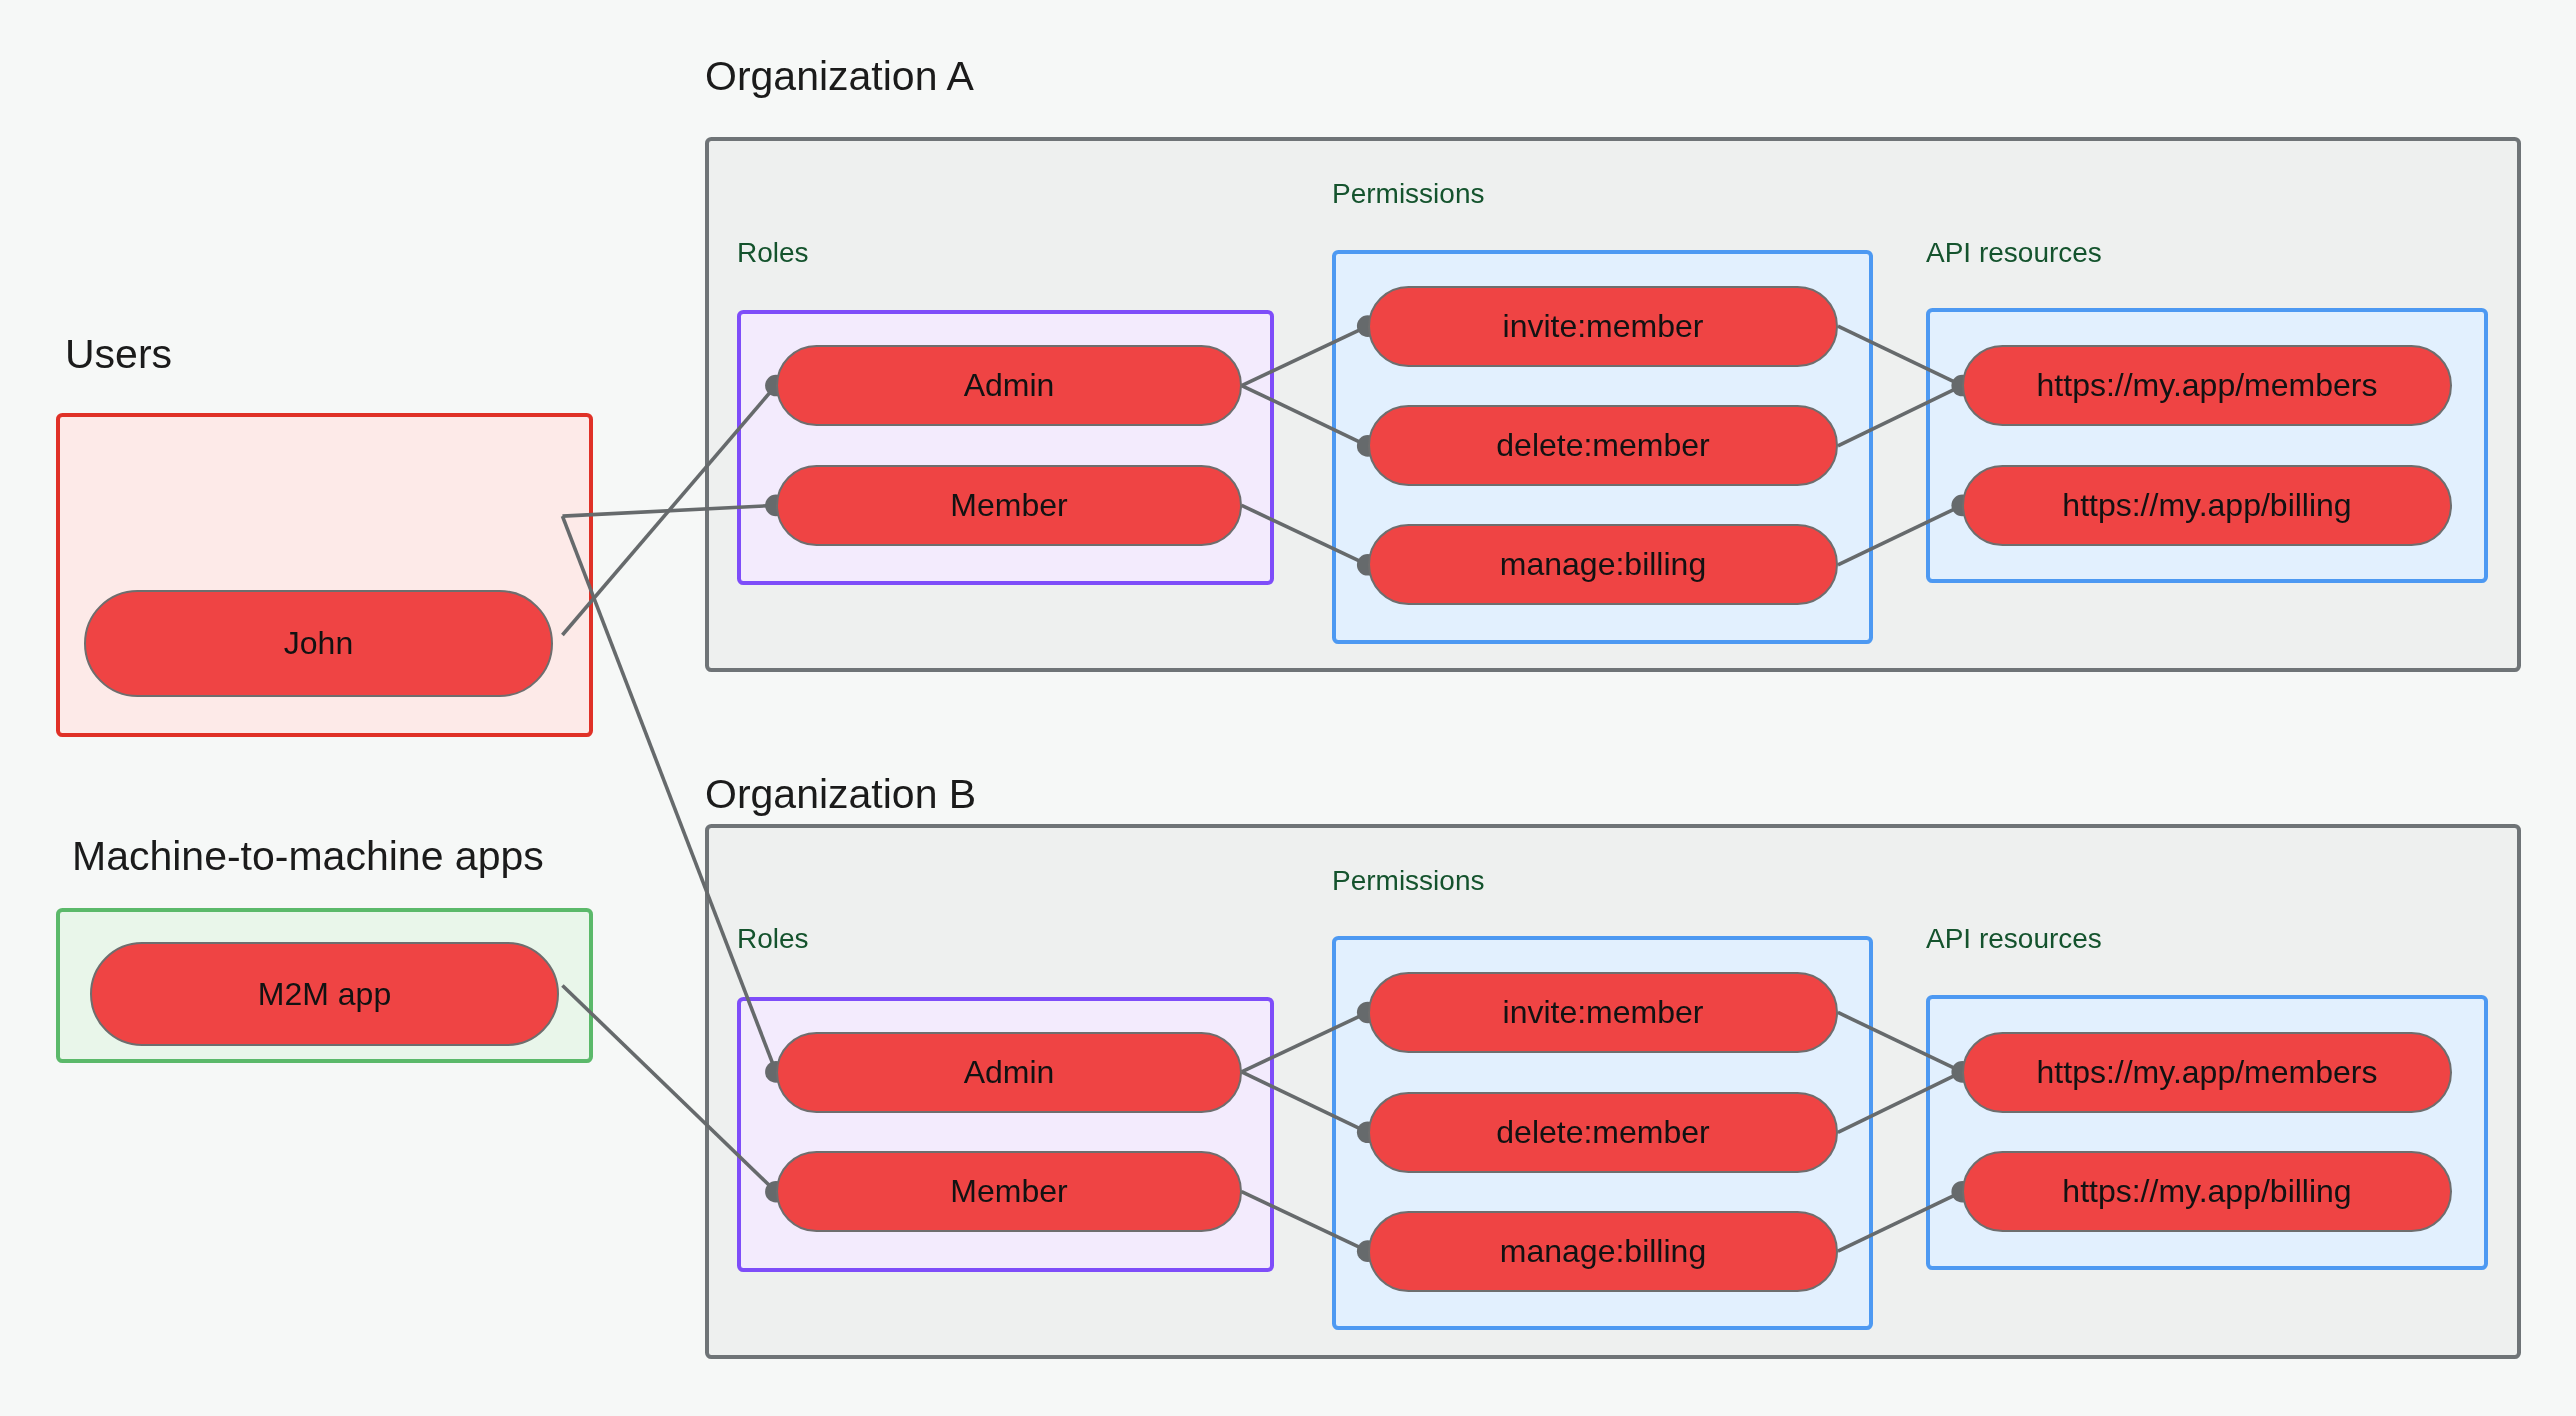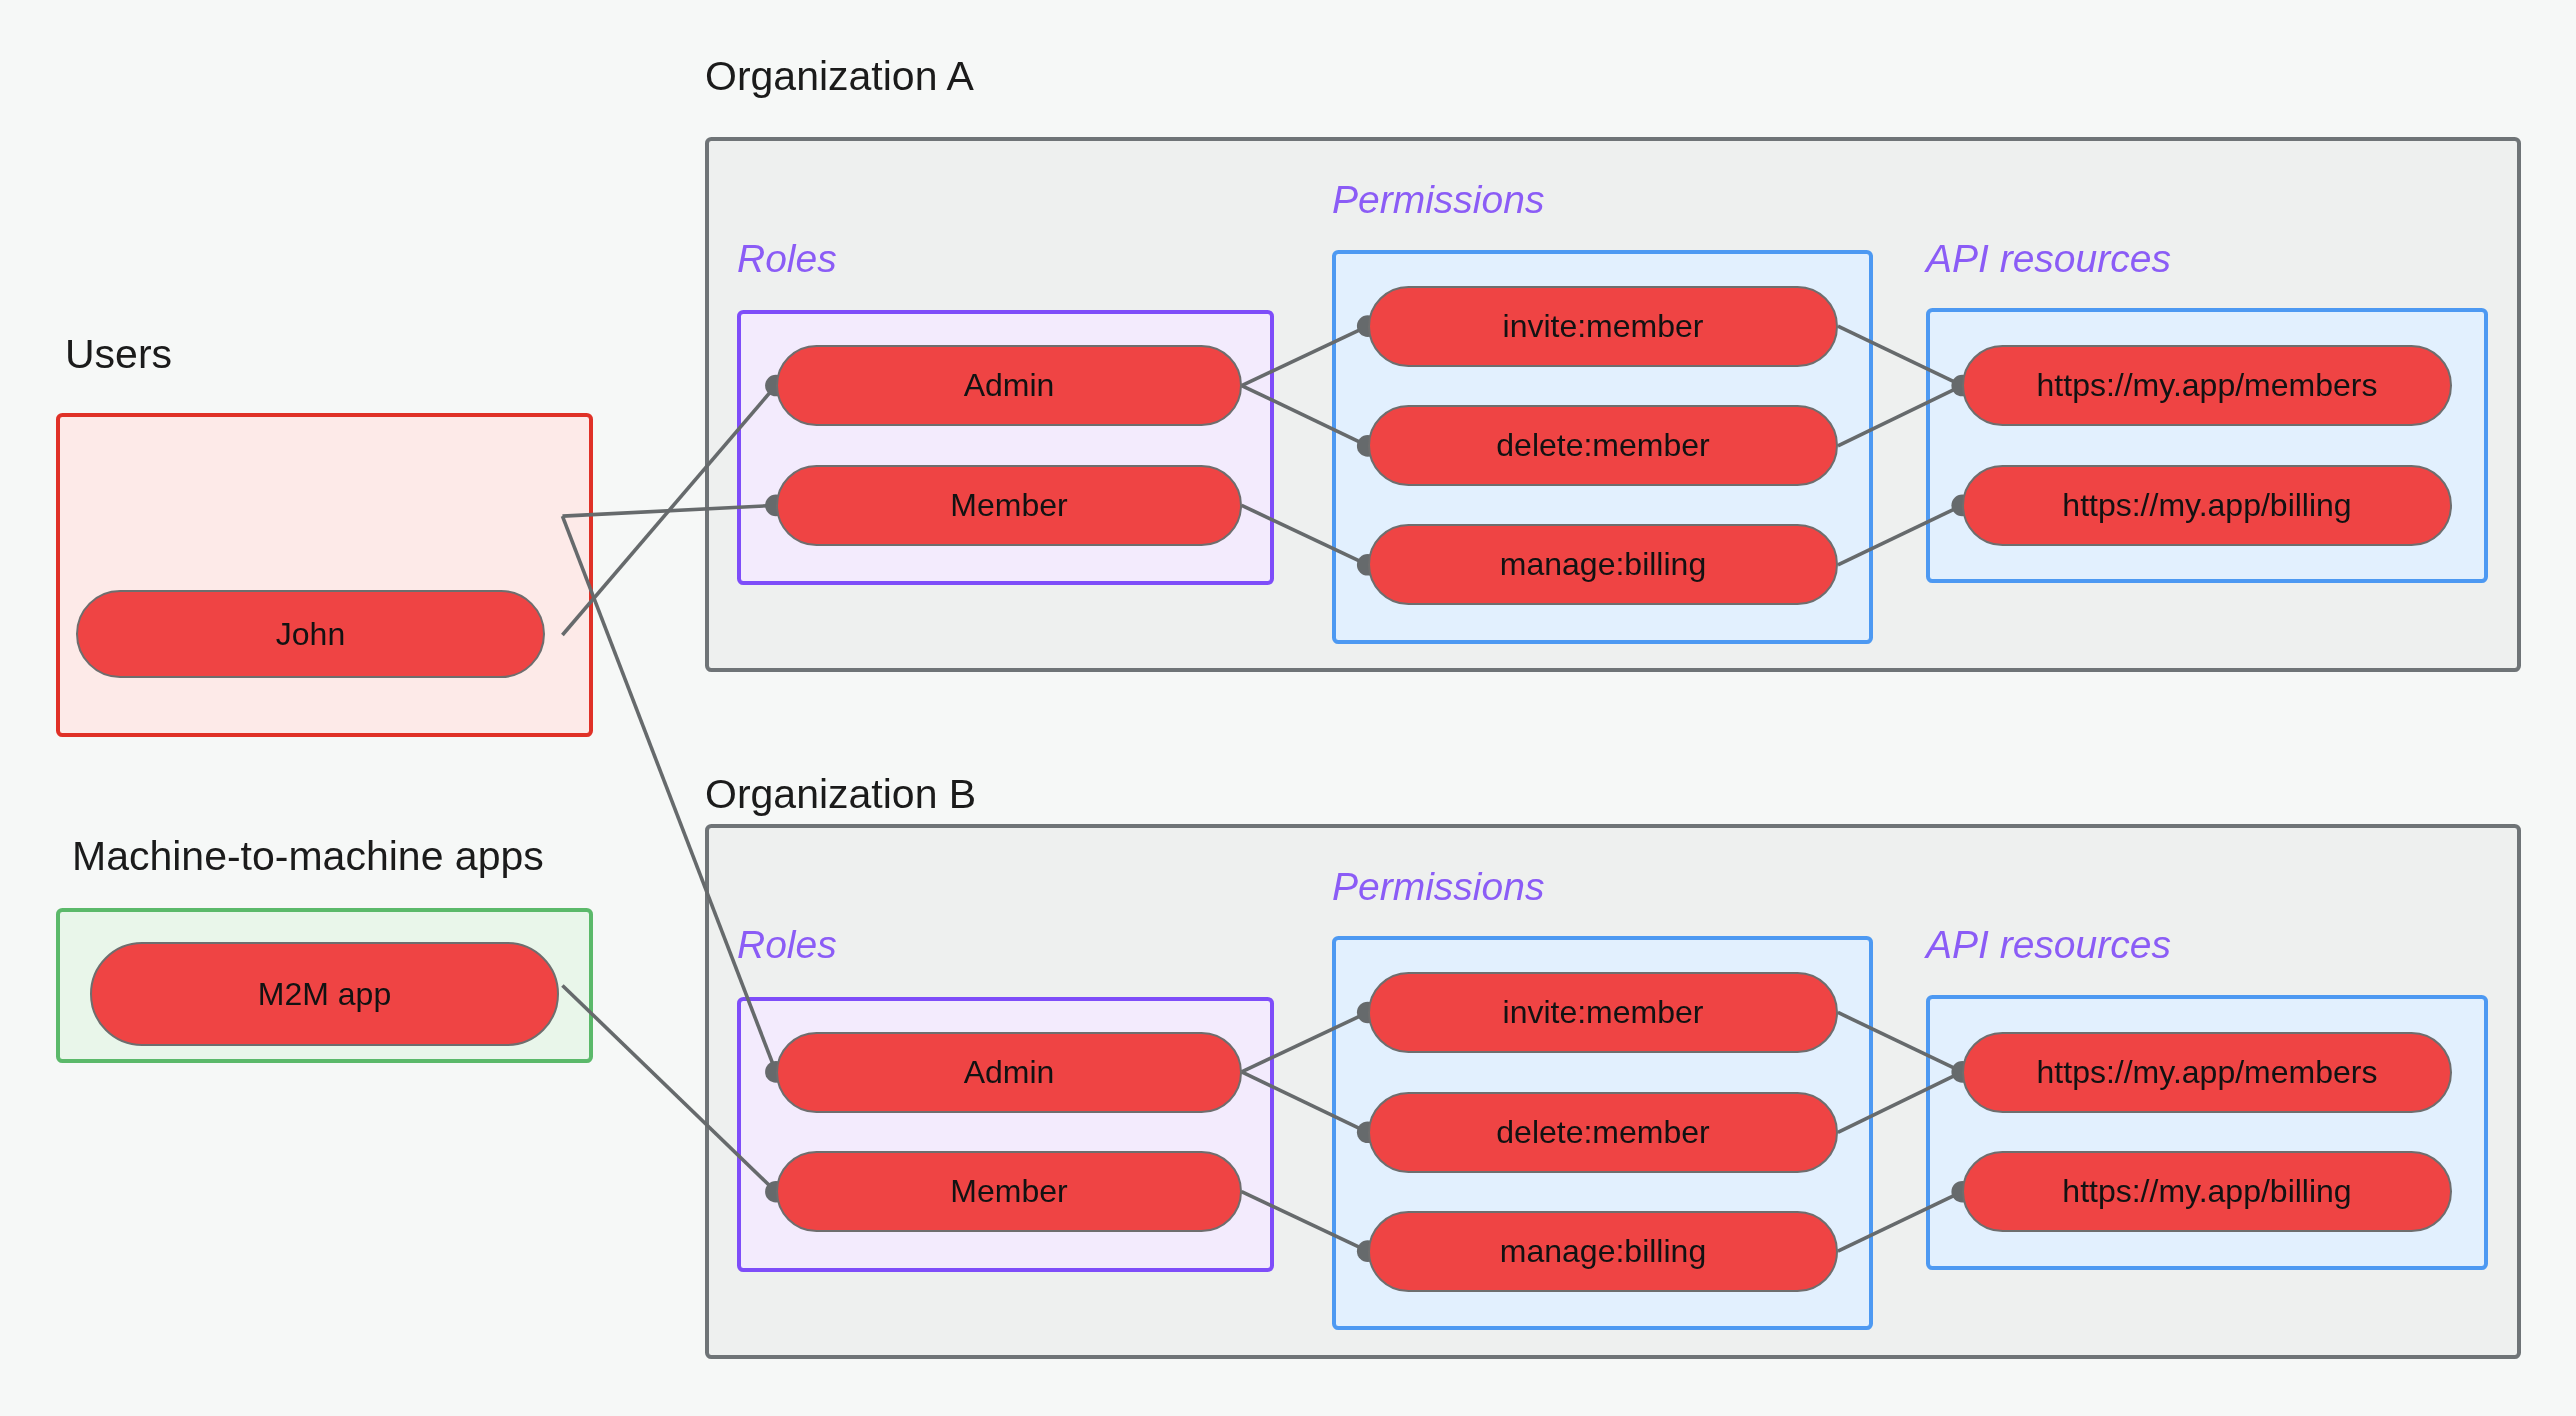--- a/index.html
+++ b/index.html
@@ -21,26 +21,25 @@
   .group-label {
     position: absolute;
     font-size: 41px;
     line-height: 1;
     color: #1b1b1b;
     font-family: "Liberation Sans", sans-serif;
     white-space: nowrap;
   }
   .inner-label {
     position: absolute;
-    font-size: 39px;
+    font-size: 28px;
     line-height: 1;
-    color: #8b5cf6;
+    color: #14532d;
     font-family: "Liberation Sans", sans-serif;
     white-space: nowrap;
-    font-style: italic;
   }
 
   
   .box {
     position: absolute;
     box-sizing: border-box;
     border-radius: 6.3px;
   }
   .box-users   { border: 4.5px solid #e03127; background: #fdeae8; }
   .box-m2m     { border: 4.5px solid #5bb96a; background: #e9f6ea; }
@@ -126,21 +125,21 @@
     <circle cx="1518" cy="1124" r="12"></circle>
     <circle cx="1518" cy="1257" r="12"></circle>
     <circle cx="1518" cy="1389" r="12"></circle>
 
     <circle cx="2178" cy="1190" r="12"></circle>
     <circle cx="2178" cy="1323" r="12"></circle>
   </svg>
 
   <div class="group-label" style="left:56px; top:334px;margin-left:9px;">Users</div>
   <div class="box box-users" style="left:56px; top:413px; width:537px; height:324px;"></div>
-  <div class="node" style="left:76px; top:590px; width:469px; height:88px;">John</div>
+  <div class="node" style="left:84px; top:590px; width:469px; height:107px;">John</div>
 
   <div class="group-label" style="left:72px; top:836px;">Machine-to-machine apps</div>
   <div class="box box-m2m" style="left:56px; top:908px; width:537px; height:155px;"></div>
   <div class="node" style="left:90px; top:942px; width:469px; height:104px;">M2M app</div>
 
   <div class="group-label" style="left:705px; top:56px;">Organization A</div>
   <div class="box box-org" style="left:705px; top:137px; width:1816px; height:535px;"></div>
 
   <div class="inner-label" style="left:737px; top:239px;">Roles</div>
   <div class="box box-roles" style="left:737px; top:310px; width:537px; height:275px;"></div>

